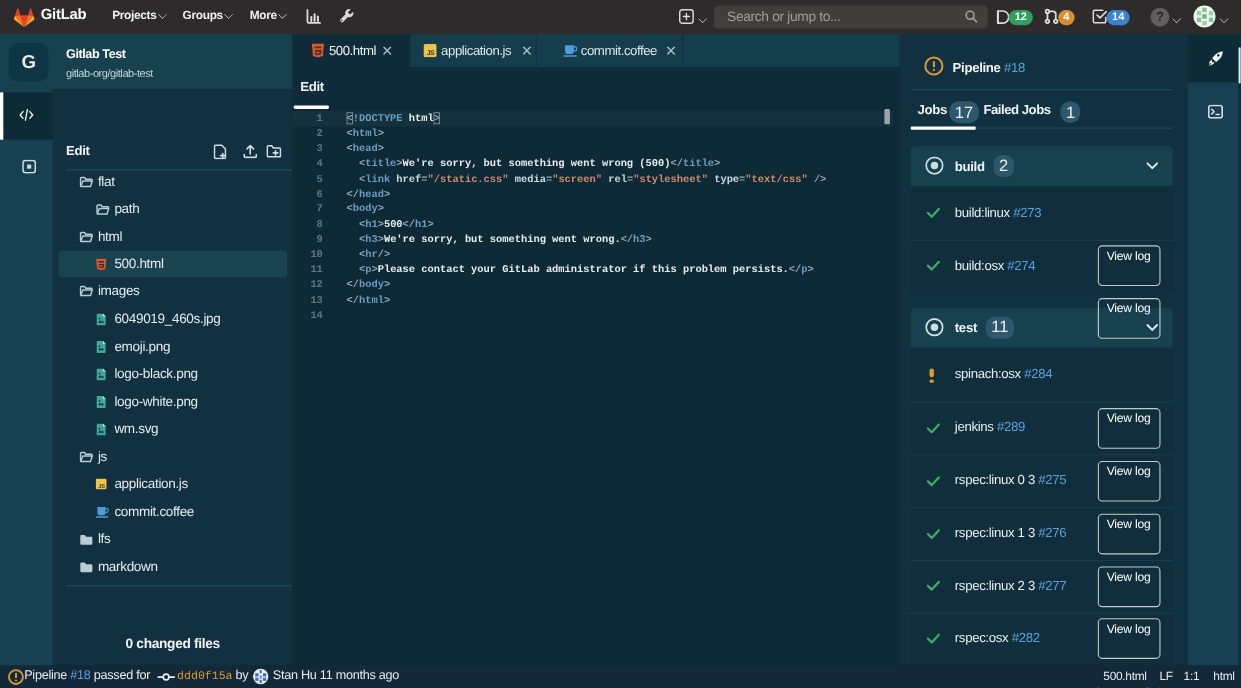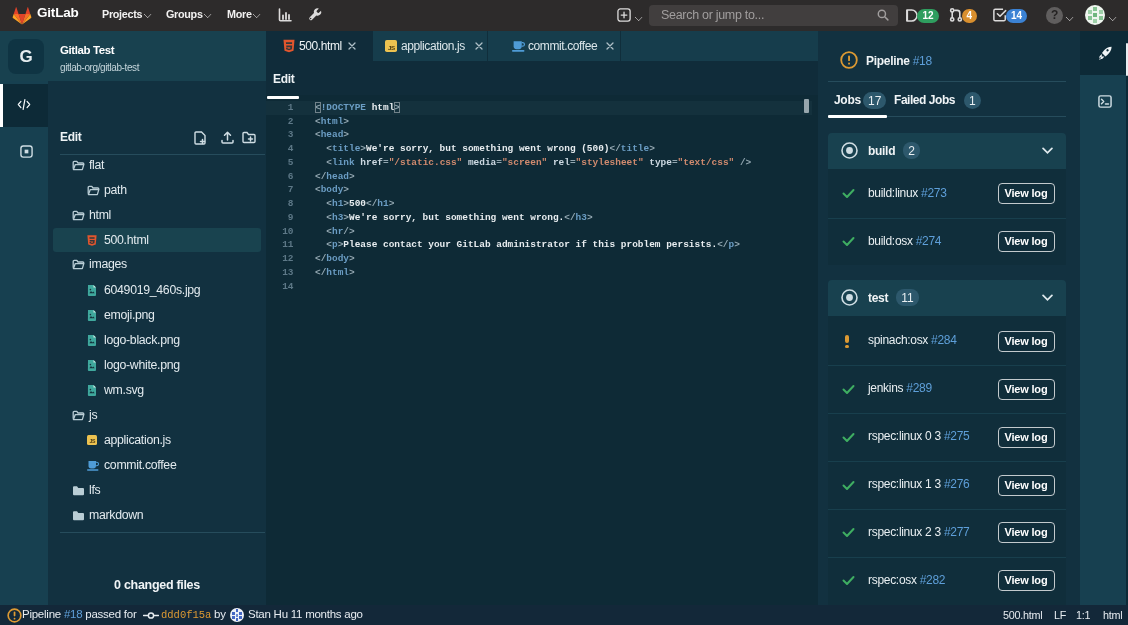--- a/index.html
+++ b/index.html
@@ -27,25 +27,25 @@
   #rrailtop { left:1080px; top:31px; width:48px; height:44px; background:#0d2a37; }
   
   #sbar { left:0; top:605px; width:1128px; height:20px; background:#132839; color:#e6ebf0; font-size:11.5px; letter-spacing:-0.25px; }
   .blue { color:#5e9fd9; }
   .pu { color:#93a7b1; }
   .tg { color:#6b9dc4; }
   .at { color:#cdd9e2; }
   .st { color:#d08a6e; }
   .bx { outline:1px solid #71828a; outline-offset:-1px; }
   .code { font-family:"Liberation Mono", monospace; letter-spacing:0; }
-  .viewlog { position:absolute; left:179.5px; width:57px; height:21px; border:1px solid rgba(255,255,255,.75); border-radius:4px; color:#fff; font-size:11px; font-weight:700; text-align:center; line-height:19px; letter-spacing:-0.2px; }
+  .viewlog { position:absolute; left:179.5px; width:57px; height:37px; border:1px solid rgba(255,255,255,.75); border-radius:4px; color:#fff; font-size:11px; font-weight:400; text-align:center; line-height:19px; letter-spacing:-0.2px;margin-top:40px; }
   .jobname { position:absolute; left:50px; font-size:12px; color:#e9eff2; letter-spacing:-0.3px; }
   .check { position:absolute; left:24px; }
   .stage { position:absolute; left:10px; width:238px; height:36px; background:#18414f; border-radius:4px 4px 0 0; display:flex; align-items:center; }
-  .badge { background:#2d586c; color:#e9eff2; font-size:12px; font-weight:400; border-radius:9px; padding:1.5px 5px; margin-left:8px; letter-spacing:0; }
+  .badge { background:#2d586c; color:#e9eff2; font-size:15px; font-weight:400; border-radius:9px; padding:1.5px 5px; margin-left:8px; letter-spacing:0; }
 </style>
 </head>
 <body>
 <div id="app">
   <div id="nav" class="abs">
     <svg class="abs" style="left:12px;top:7px" width="20" height="18" viewBox="0 0 36 34.5">
       <path fill="#e24329" d="m18 33.5-6.6-20.3h13.2z"></path>
       <path fill="#fc6d26" d="M18 33.5 11.4 13.2H2.1z"></path>
       <path fill="#fca326" d="M2.1 13.2.1 19.4c-.2.6 0 1.3.5 1.7L18 33.5z"></path>
       <path fill="#e24329" d="M2.1 13.2h9.3L7.4.9c-.2-.6-1-.6-1.2 0z"></path>

